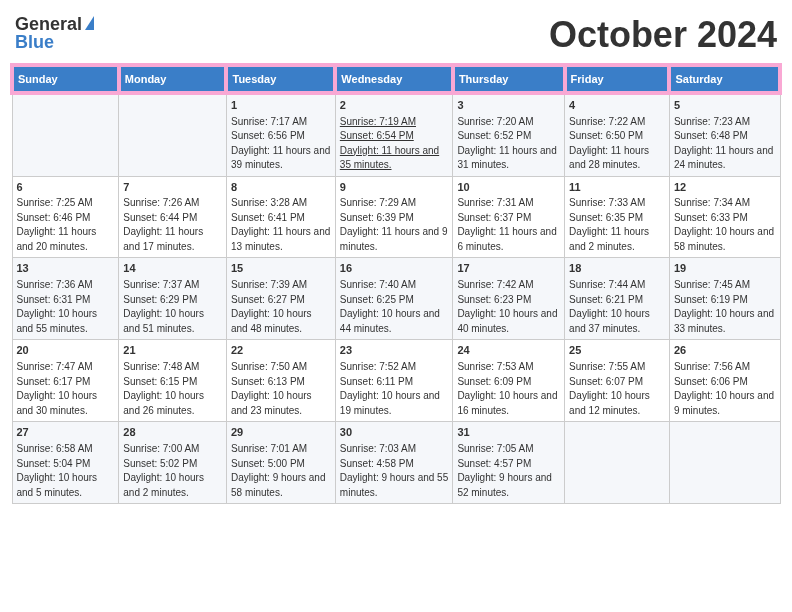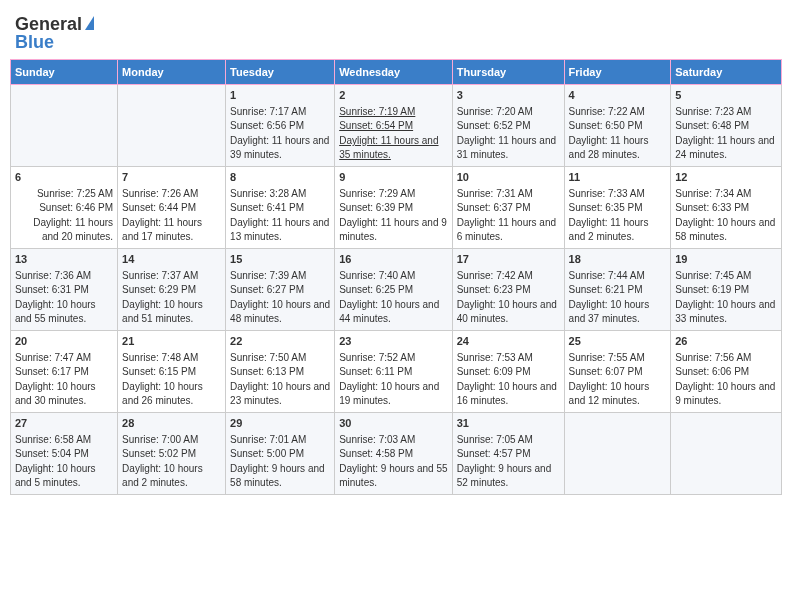--- a/index.html
+++ b/index.html
@@ -53,21 +53,21 @@
       border-collapse: collapse;
       font-size: 10.5px;
     }
     thead tr th {
       background-color: #3a7ec8;
       color: #fff;
       font-weight: bold;
       padding: 6px 4px;
       text-align: left;
       font-size: 11px;
-      border: 1px solid #f9a8d4;
+      border: 4px solid #f9a8d4;
       margin-top: 7px;
     }
     tbody tr td {
       border: 1px solid #ccc;
       vertical-align: top;
       padding: 3px 4px;
       height: 80px;
       color: #333;
       line-height: 1.45;
     }
@@ -93,20 +93,21 @@
 
 <div class="header">
   <div class="logo">
     <div style="display:flex;align-items:center;line-height:1.1;">
       <span class="logo-general">General</span>
       <span style="display:inline-block;width:0;height:0;border-left:9px solid transparent;border-bottom:14px solid #3a7ec8;margin-left:3px;margin-bottom:2px;"></span>
     </div>
     <span class="logo-blue">Blue</span>
   </div>
   <div class="title-block">
+    <div class="month-year">October 2024</div>
   </div>
 </div>
 
 <table>
   <thead>
     <tr>
       <th>Sunday</th>
       <th>Monday</th>
       <th>Tuesday</th>
       <th>Wednesday</th>
@@ -146,21 +147,21 @@
         <td>
           <span class="day-num">5</span>
           <div class="day-info" style="white-space: pre-line;">Sunrise: 7:23 AM
 Sunset: 6:48 PM
 Daylight: 11 hours and 24 minutes.</div>
         </td>
       </tr>
       <tr>
         <td>
           <span class="day-num">6</span>
-          <div class="day-info" style="white-space: pre-line; text-align: right;">Sunrise: 7:25 AM
+          <div class="day-info" style="white-space: pre-line;">Sunrise: 7:25 AM
 Sunset: 6:46 PM
 Daylight: 11 hours and 20 minutes.</div>
         </td>
         <td>
           <span class="day-num">7</span>
           <div class="day-info" style="white-space: pre-line;">Sunrise: 7:26 AM
 Sunset: 6:44 PM
 Daylight: 11 hours and 17 minutes.</div>
         </td>
         <td>

